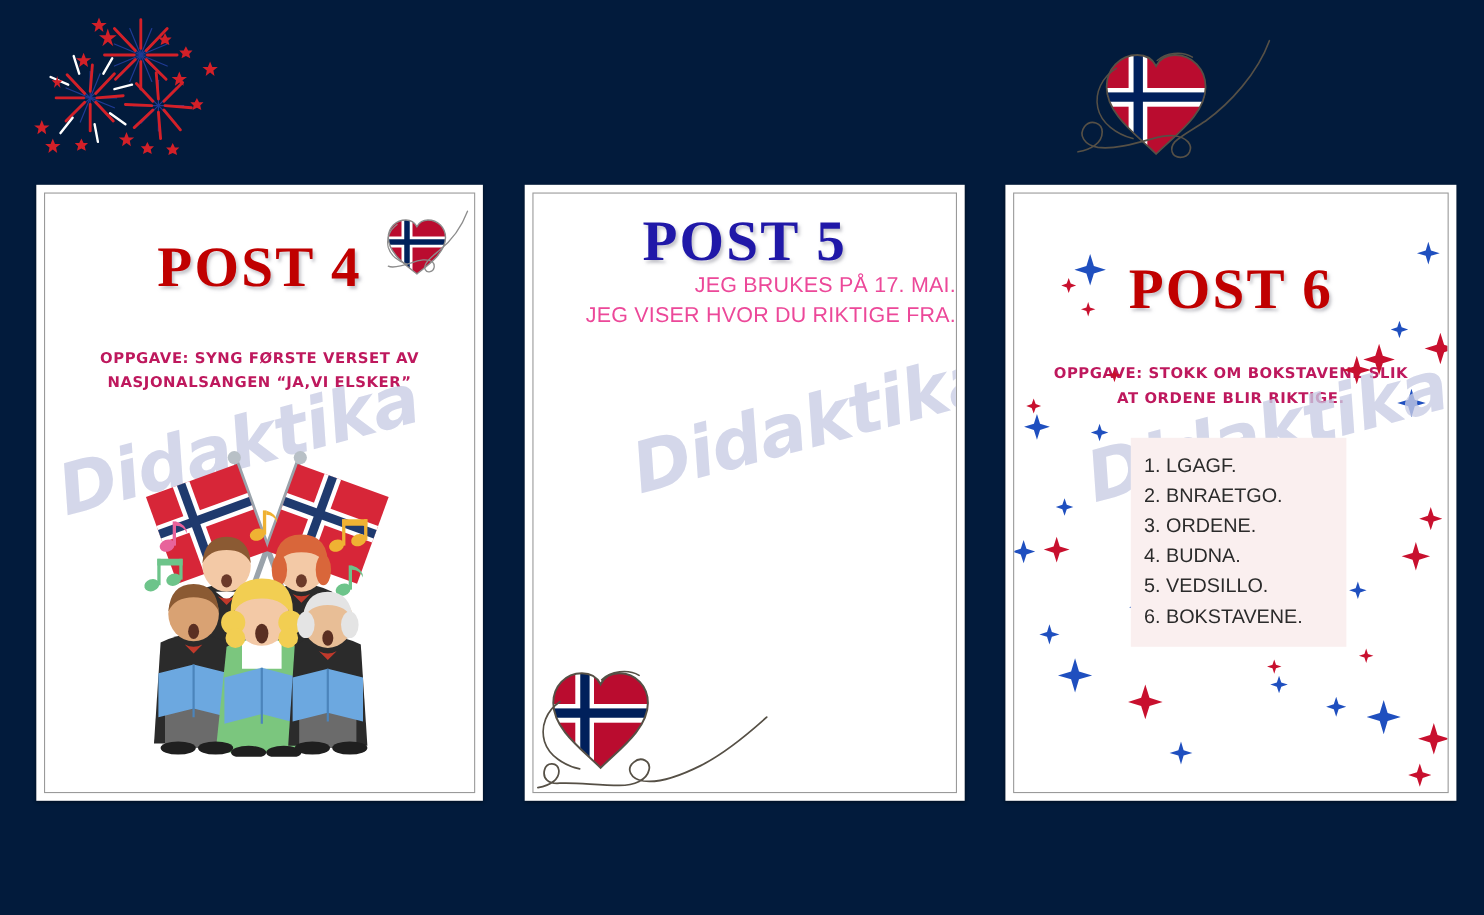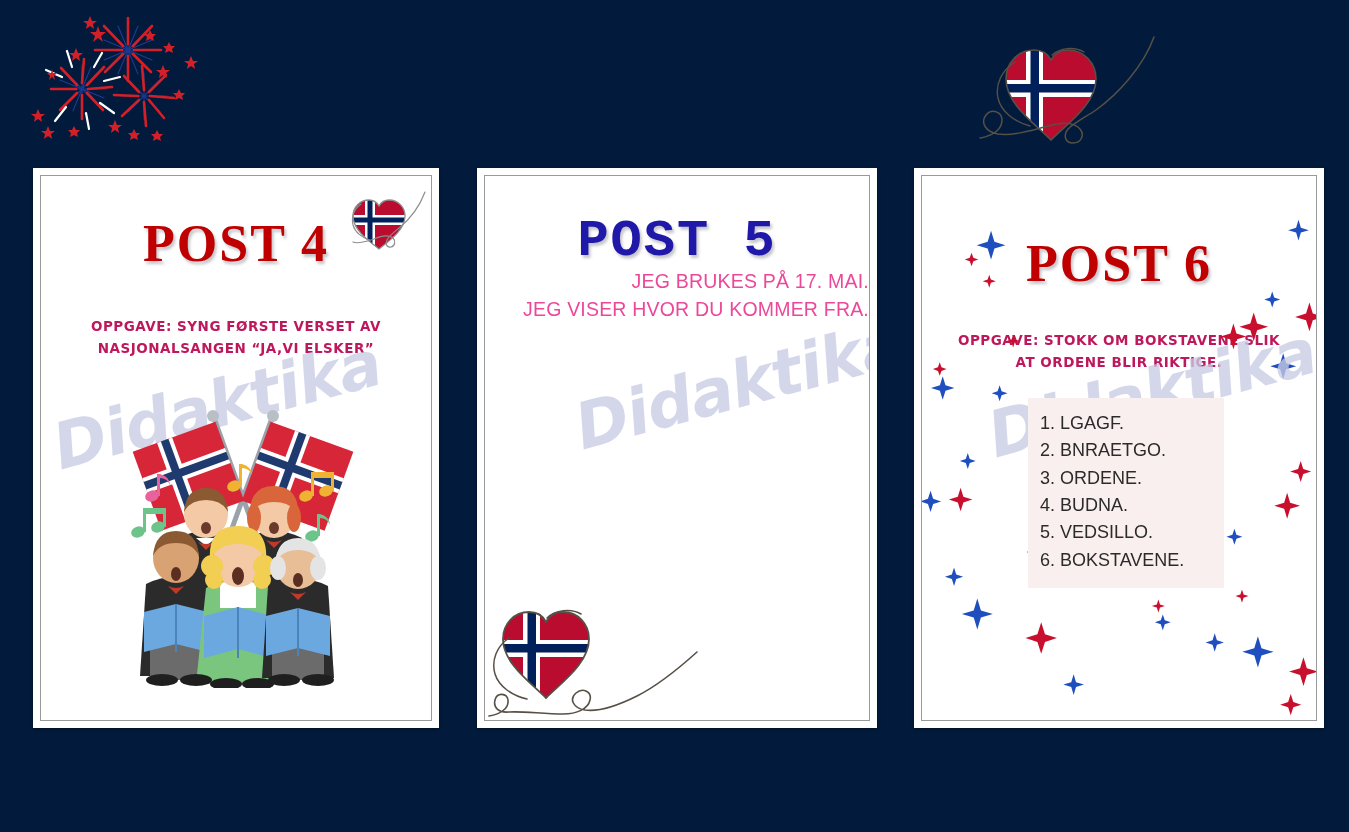--- a/index.html
+++ b/index.html
@@ -65,21 +65,21 @@
     font-weight: 700;
     font-size: 52px;
     letter-spacing: 2px;
     line-height: 1;
     text-shadow: 2px 3px 3px rgba(150,150,160,.55);
   }
   .title-red  { color: #C00000; }
   .title-blue { color: #2018A8; }
 
   #card-1 .post-title { margin-top: 42px; }
-  #card-2 .post-title { margin-top: 40px; font-family: Liberation Mono, monospace; }
+  #card-2 .post-title { margin-top: 18px; }
   #card-3 .post-title { margin-top: 62px; }
 
   
   .task-line {
     text-align: center;
     font-family: "DejaVu Sans", sans-serif;
     font-weight: 700;
     font-size: 13.5px;
     letter-spacing: .5px;
     line-height: 1.6;
@@ -489,21 +489,21 @@
 
   <div class="card" id="card-2">
     <div class="card-inner">
 
       <div class="watermark">Didaktika</div>
 
       <div class="post-title title-blue">POST 5</div>
 
       <div class="riddle">
         <div>JEG BRUKES PÅ 17. MAI.</div>
-        <div>JEG VISER HVOR DU KOMMER FRA.</div>
+        <div>JEG VISER HVOR DU RIKTIGE FRA.</div>
       </div>
 
       <div class="heart-bottom">
         <svg viewBox="0 0 230 130" width="230" height="130">
           <defs>
             <clipPath id="hclip-c2">
               <path d="M48,18 C33,18 22,30 22,45 C22,69 49,88 65,104 C81,88 108,69 108,45 C108,30 97,18 82,18 C74,18 68,22 65,28 C62,22 56,18 48,18 Z"></path>
             </clipPath>
           </defs>
           <g clip-path="url(#hclip-c2)">

